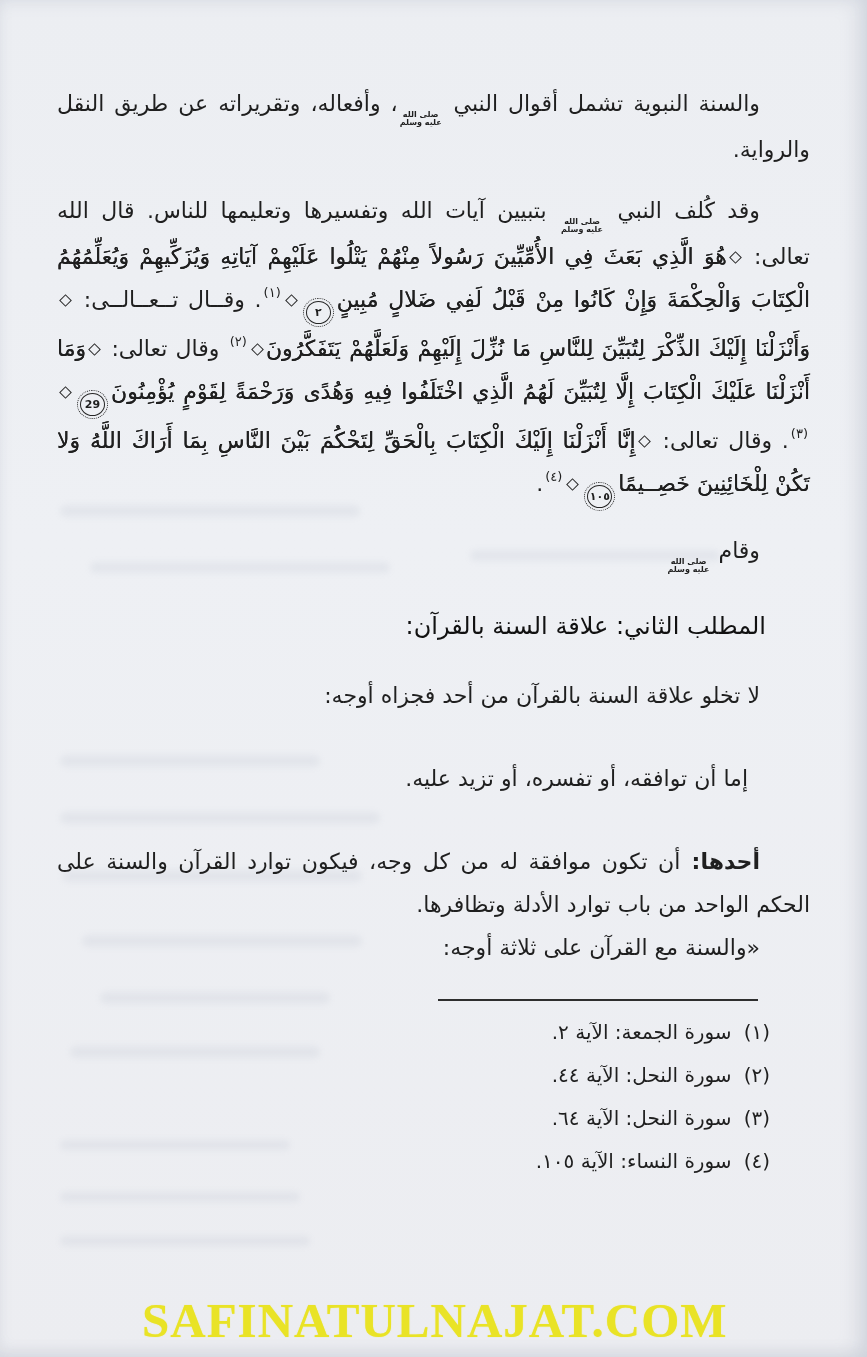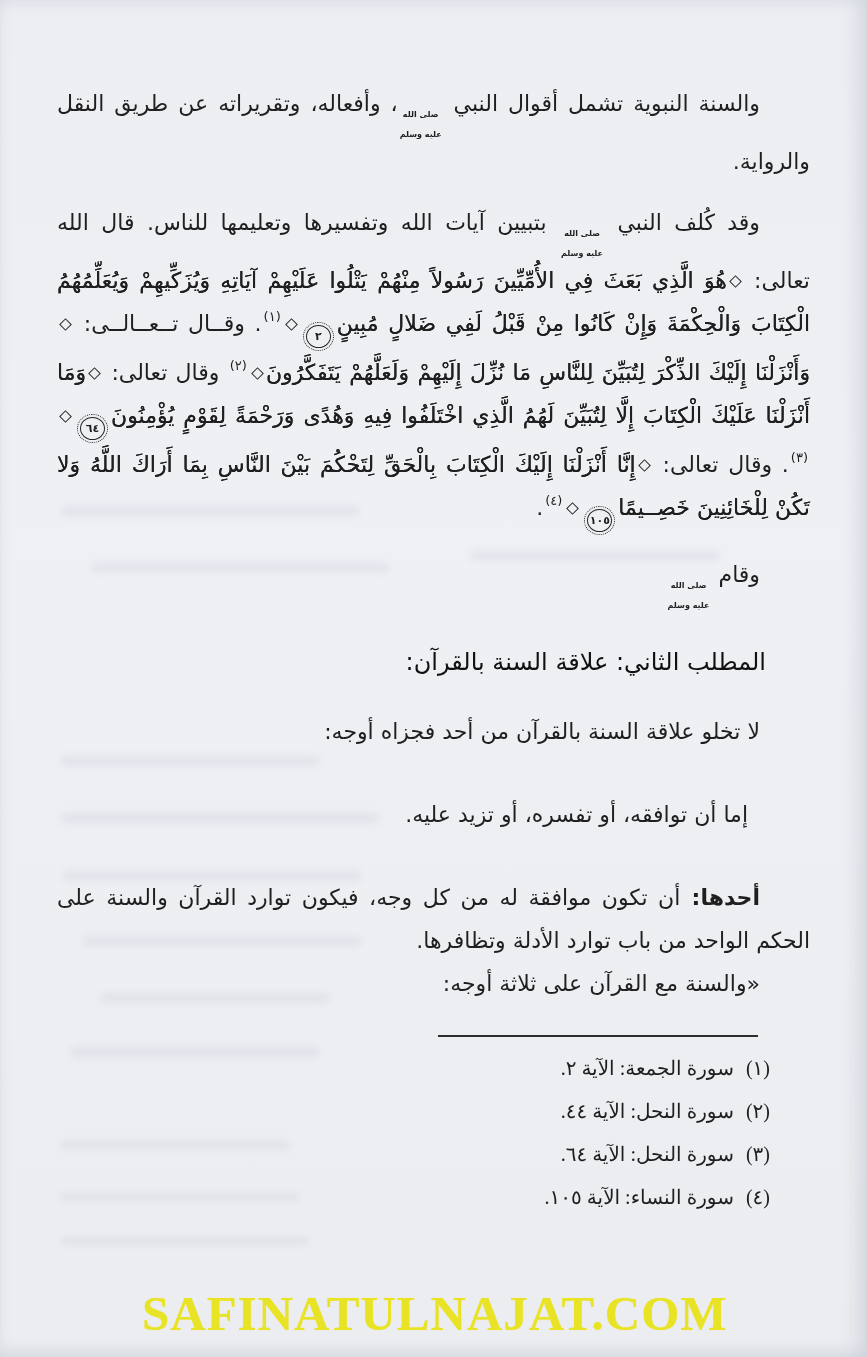--- a/index.html
+++ b/index.html
@@ -26,21 +26,21 @@
     letter-spacing:0;
   }
   .indent{text-indent:50px;}
   .indent-lg{text-indent:62px;}
   .mb{margin-bottom:18px;}
   .q{font-weight:normal;text-shadow:0 0 .4px currentColor;}
   
   .pbuh{
     display:inline-flex;flex-direction:column;align-items:center;
     vertical-align:-6px;line-height:1.05;font-size:8px;font-weight:bold;
-    margin:0 2px;text-indent:0;gap:12px;
+    margin:0 2px;text-indent:0;
   }
   
   .ayah{
     display:inline-flex;align-items:center;justify-content:center;
     border:1px dotted #2a2a2a;border-radius:50%;padding:2px;
     vertical-align:-9px;margin:0 3px;text-indent:0;
   }
   .ayah .n{
     display:flex;align-items:center;justify-content:center;
     min-width:21px;height:21px;border:1.2px solid #242424;border-radius:50%;
@@ -54,26 +54,26 @@
   }
   sup.fn{font-size:13px;line-height:0;vertical-align:10px;margin:0 2px;}
   .heading{
     font-size:24px;font-weight:normal;color:#111;
     margin:34px 0 30px 0;text-indent:44px;line-height:36px;
   }
   .single{margin-bottom:40px;}
   .single-sm{margin-bottom:30px;}
   .lead{font-weight:bold;}
   
-  .footnotes{position:relative;z-index:1;padding:0 57px;margin-top:14px;font-family:Liberation Serif, serif;}
+  .footnotes{position:relative;z-index:1;padding:0 57px;margin-top:14px;}
   .fn-rule{width:320px;height:2px;background:#2e2e2e;margin:0 52px 10px 0;}
   .fn-row{font-size:20px;line-height:43px;padding-right:40px;text-align:right;}
   .fn-marker{margin-left:12px;}
   .watermark{
-    position:absolute;z-index:2;left:142px;bottom:15px;
+    position:absolute;z-index:2;left:142px;bottom:8px;
     font-family:"Liberation Serif","DejaVu Serif",serif;
     font-size:49px;font-weight:bold;letter-spacing:1px;
     color:#e9e326;direction:ltr;white-space:nowrap;
     text-shadow:0 0 1px rgba(233,227,38,.6);
     text-align:center;
   }
 </style>
 </head>
 <body>
 
@@ -100,21 +100,21 @@
           <span>صلى الله</span>
           <span>عليه وسلم</span>
         </span><span>، وأفعاله، وتقريراته عن طريق النقل والرواية.</span></p>
 
     <p class="body indent mb"><span>وقد كُلف النبي </span><span class="pbuh">
           <span>صلى الله</span>
           <span>عليه وسلم</span>
         </span><span> بتبيين آيات الله وتفسيرها وتعليمها للناس. قال الله تعالى: </span><span class="vb"></span><span class="q">هُوَ الَّذِي بَعَثَ فِي الأُمِّيِّينَ رَسُولاً مِنْهُمْ يَتْلُوا عَلَيْهِمْ آيَاتِهِ وَيُزَكِّيهِمْ وَيُعَلِّمُهُمُ الْكِتَابَ وَالْحِكْمَةَ وَإِنْ كَانُوا مِنْ قَبْلُ لَفِي ضَلالٍ مُبِينٍ</span><span class="ayah">
           <span class="n">٢</span>
         </span><span class="vb"></span><sup class="fn">(١)</sup><span>. وقــال تــعــالــى: </span><span class="vb"></span><span class="q">وَأَنْزَلْنَا إِلَيْكَ الذِّكْرَ لِتُبَيِّنَ لِلنَّاسِ مَا نُزِّلَ إِلَيْهِمْ وَلَعَلَّهُمْ يَتَفَكَّرُونَ</span><span class="vb"></span><sup class="fn">(٢)</sup><span> وقال تعالى: </span><span class="vb"></span><span class="q">وَمَا أَنْزَلْنَا عَلَيْكَ الْكِتَابَ إِلَّا لِتُبَيِّنَ لَهُمُ الَّذِي اخْتَلَفُوا فِيهِ وَهُدًى وَرَحْمَةً لِقَوْمٍ يُؤْمِنُونَ</span><span class="ayah">
-          <span class="n">٦٤</span>
+          <span class="n">29</span>
         </span><span class="vb"></span><sup class="fn">(٣)</sup><span>. وقال تعالى: </span><span class="vb"></span><span class="q">إِنَّا أَنْزَلْنَا إِلَيْكَ الْكِتَابَ بِالْحَقِّ لِتَحْكُمَ بَيْنَ النَّاسِ بِمَا أَرَاكَ اللَّهُ وَلا تَكُنْ لِلْخَائِنِينَ خَصِــيمًا</span><span class="ayah">
           <span class="n">١٠٥</span>
         </span><span class="vb"></span><sup class="fn">(٤)</sup><span>.</span></p>
 
     <p class="body indent"><span>وقام </span><span class="pbuh">
           <span>صلى الله</span>
           <span>عليه وسلم</span>
         </span></p>
 
     <h2 class="heading">المطلب الثاني: علاقة السنة بالقرآن:</h2>

